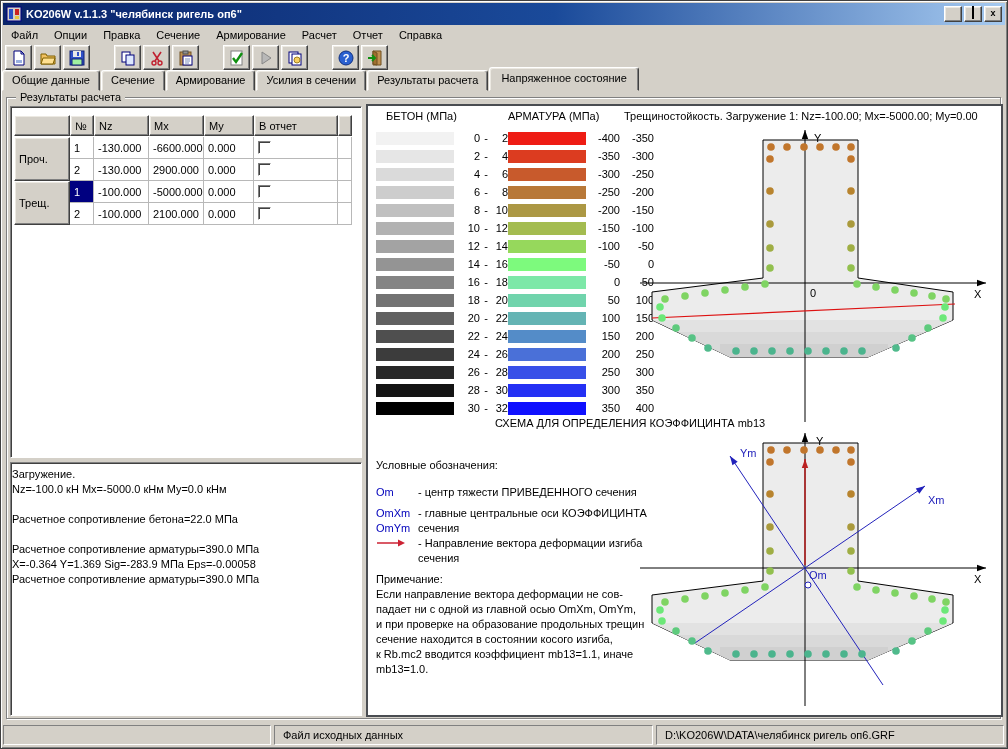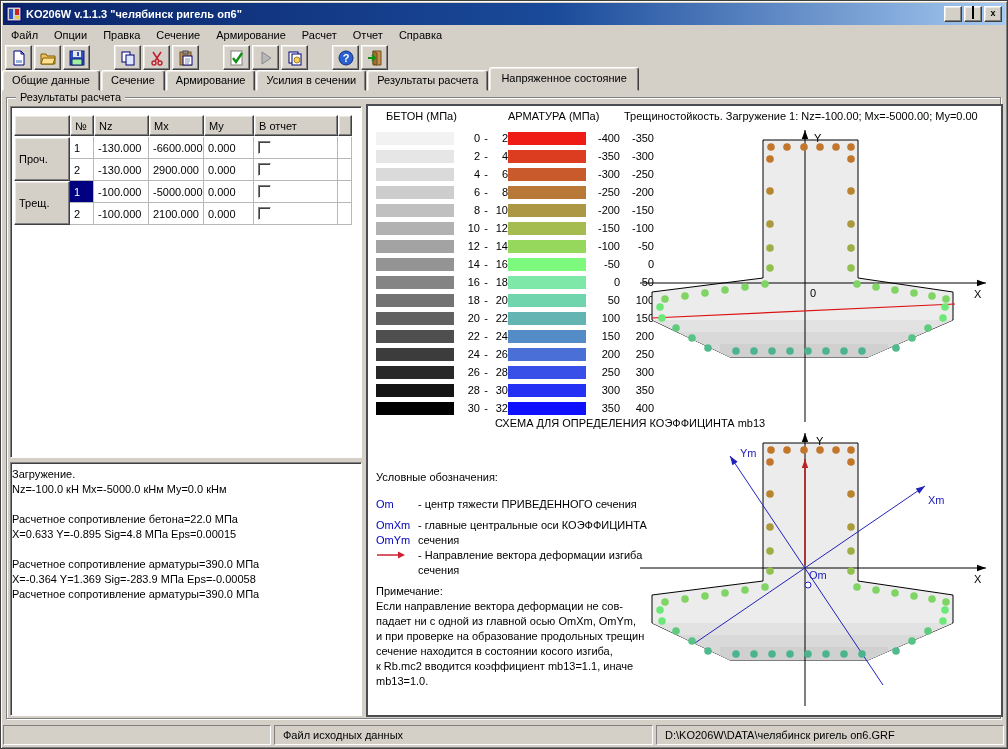--- a/index.html
+++ b/index.html
@@ -248,21 +248,20 @@
       </div>
       <div class="dcell">&nbsp;</div>
     </div>
 </div>
 
 <div class="abs s1 lpanel2">
     <div>Загружение.</div>
     <div>Nz=-100.0 кН Mx=-5000.0 кНм My=0.0 кНм</div>
     <div>&nbsp;</div>
     <div>Расчетное сопротивление бетона=22.0 МПа</div>
-    <div>X=0.633 Y=-0.895 Sig=4.8 МПа Eps=0.00015</div>
     <div>&nbsp;</div>
     <div>Расчетное сопротивление арматуры=390.0 МПа</div>
     <div>X=-0.364 Y=1.369 Sig=-283.9 МПа Eps=-0.00058</div>
     <div>Расчетное сопротивление арматуры=390.0 МПа</div>
   </div>
 
 <div class="abs rpanel">
   <div class="rp-title" style="left:256px;top:4px;">Трещиностойкость. Загружение 1: Nz=-100.00; Mx=-5000.00; My=0.00</div>
   <div class="rp-title" style="left:127px;top:311px;">СХЕМА ДЛЯ ОПРЕДЕЛЕНИЯ КОЭФФИЦИНТА mb13</div>
 
@@ -445,21 +444,21 @@
         </div>
         <div class="leg-row">
           <span class="swatch" style="background: rgb(15, 16, 255);"></span>
           <span class="leg-num" style="width: 34px;">350</span>
           <span class="leg-num" style="width: 34px;">400</span>
         </div>
       </div>
   </div>
 
   <div class="symbols">
-    <div style="margin-bottom:12px;margin-top:12px;">Условные обозначения:</div>
+    <div style="margin-bottom:12px;">Условные обозначения:</div>
     <div id="symbol-rows">
         <div class="symrow">
           <span class="symcol">Om</span>
           <span>- центр тяжести ПРИВЕДЕННОГО сечения</span>
         </div>
         <div class="symrow" style="margin-top: 6px;">
           <span class="symcol">OmXm</span>
           <span>- главные центральные оси КОЭФФИЦИНТА</span>
         </div>
         <div class="symrow">

